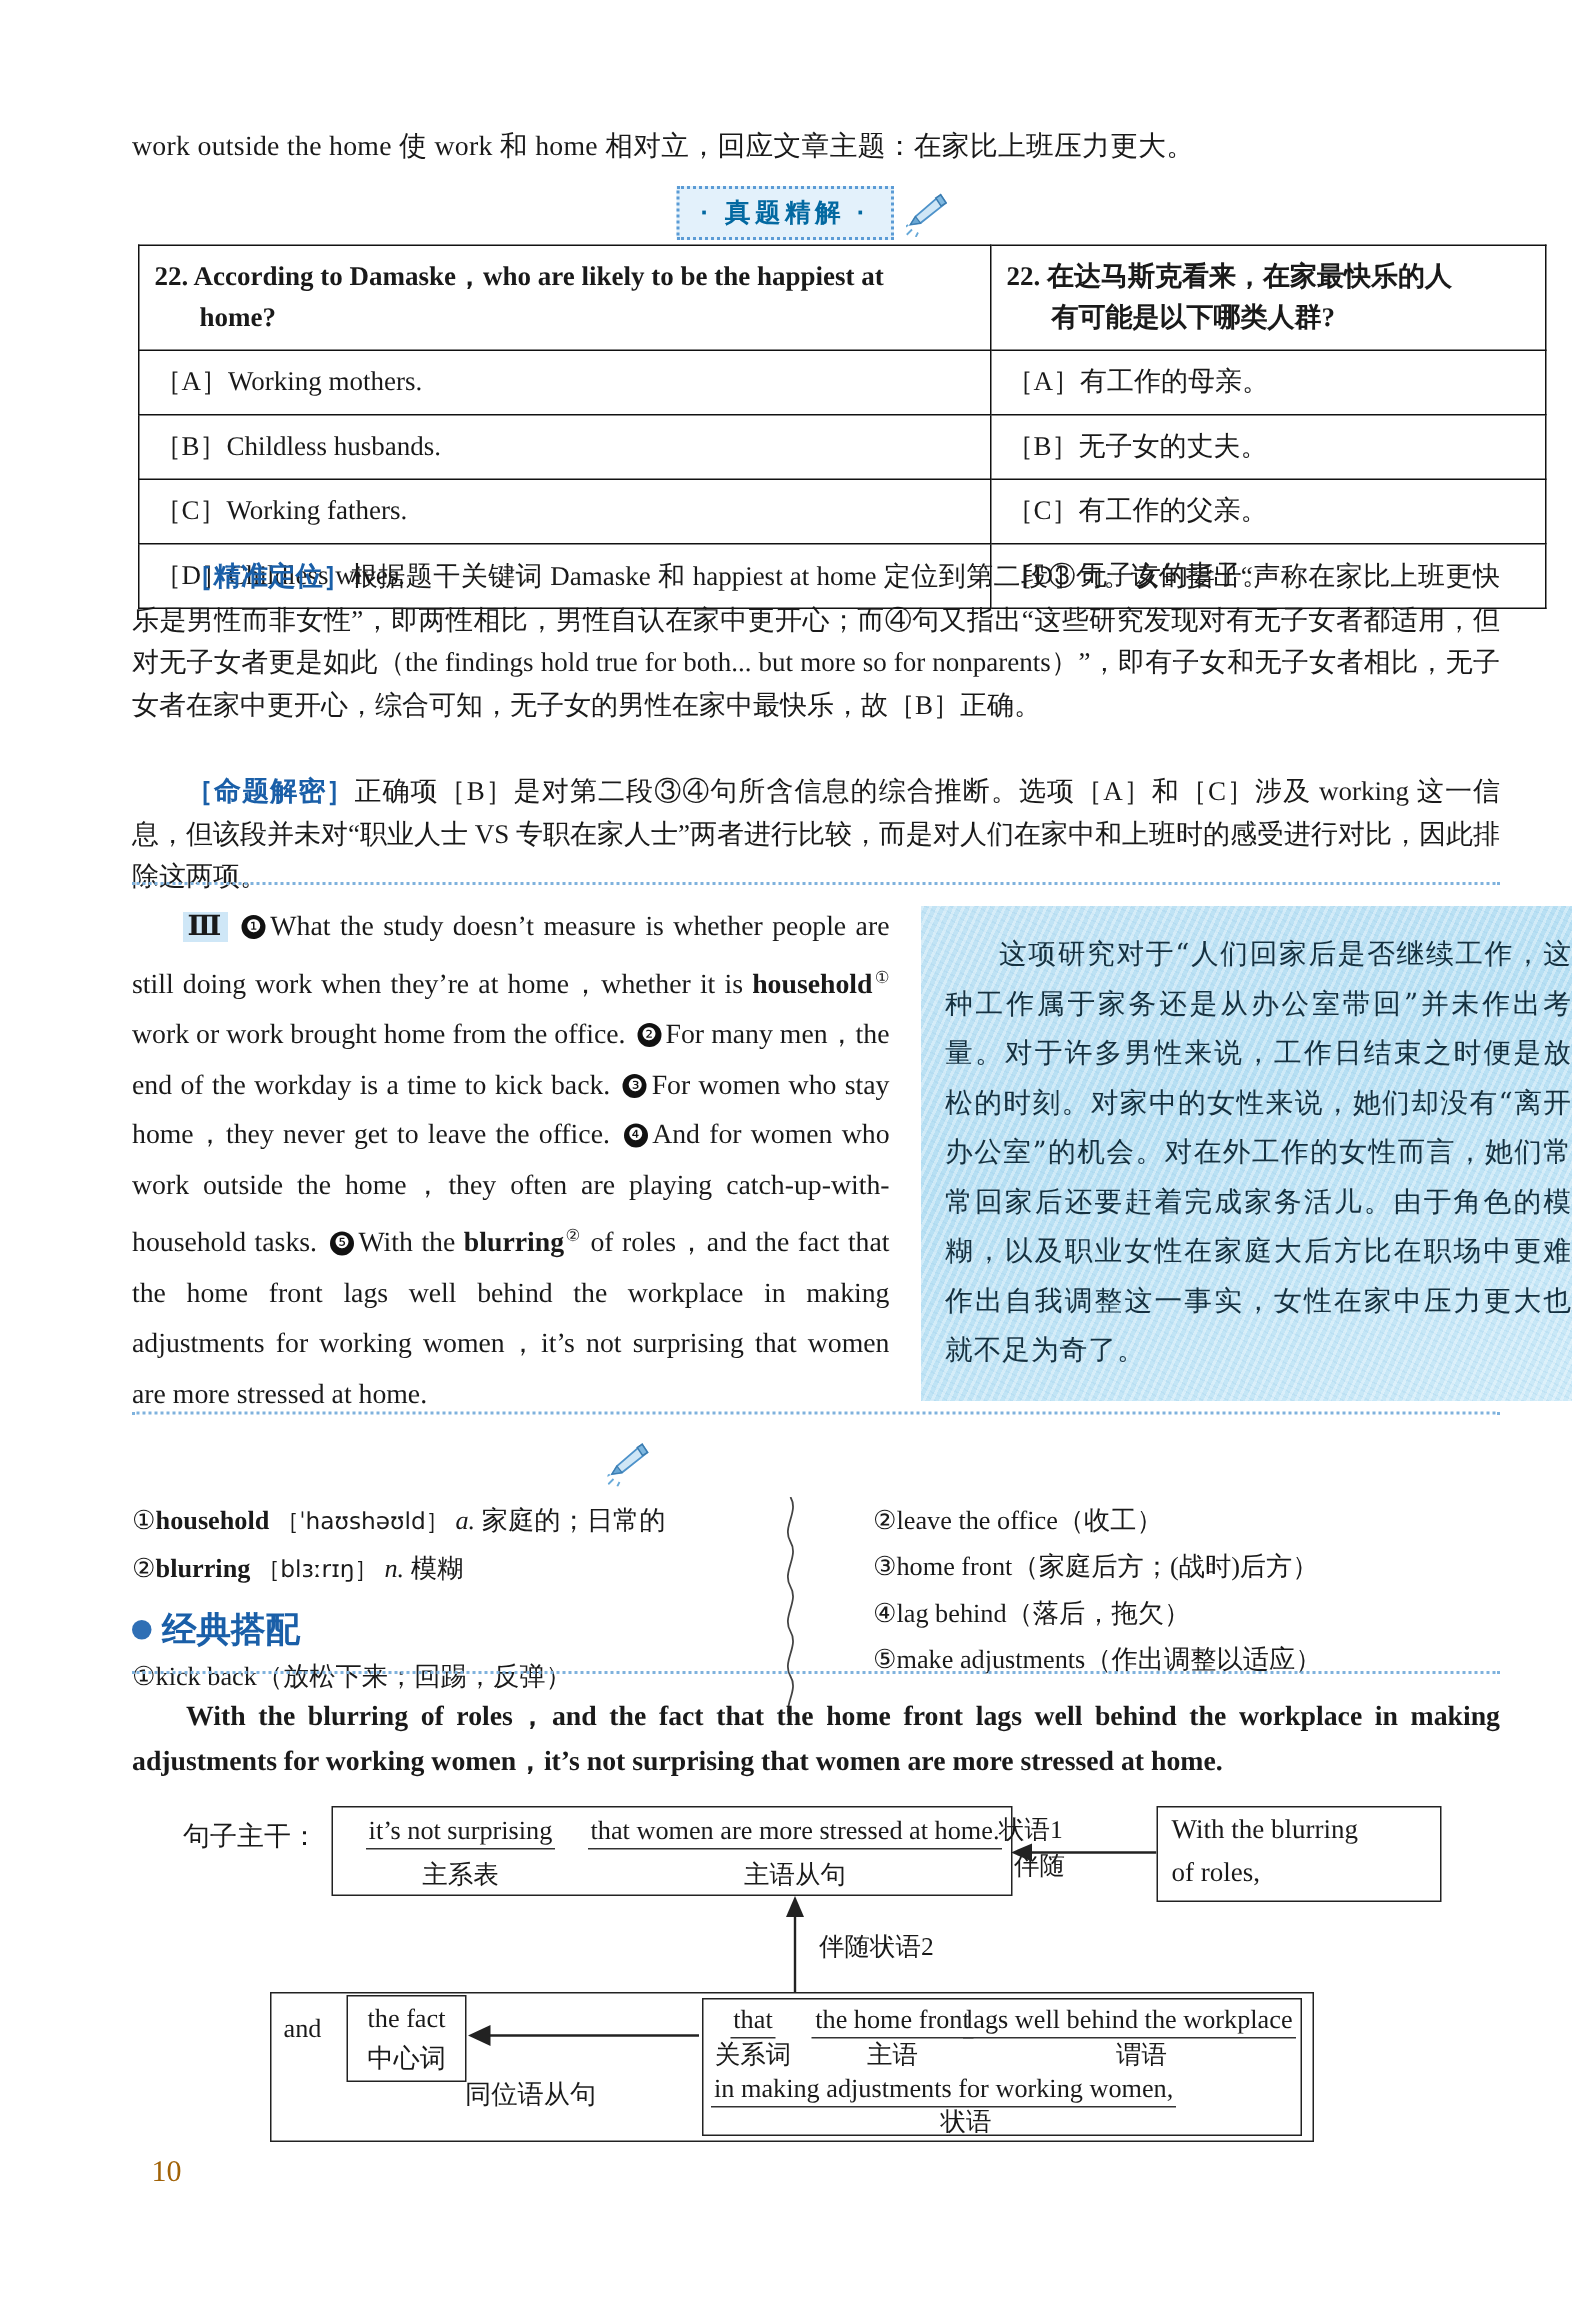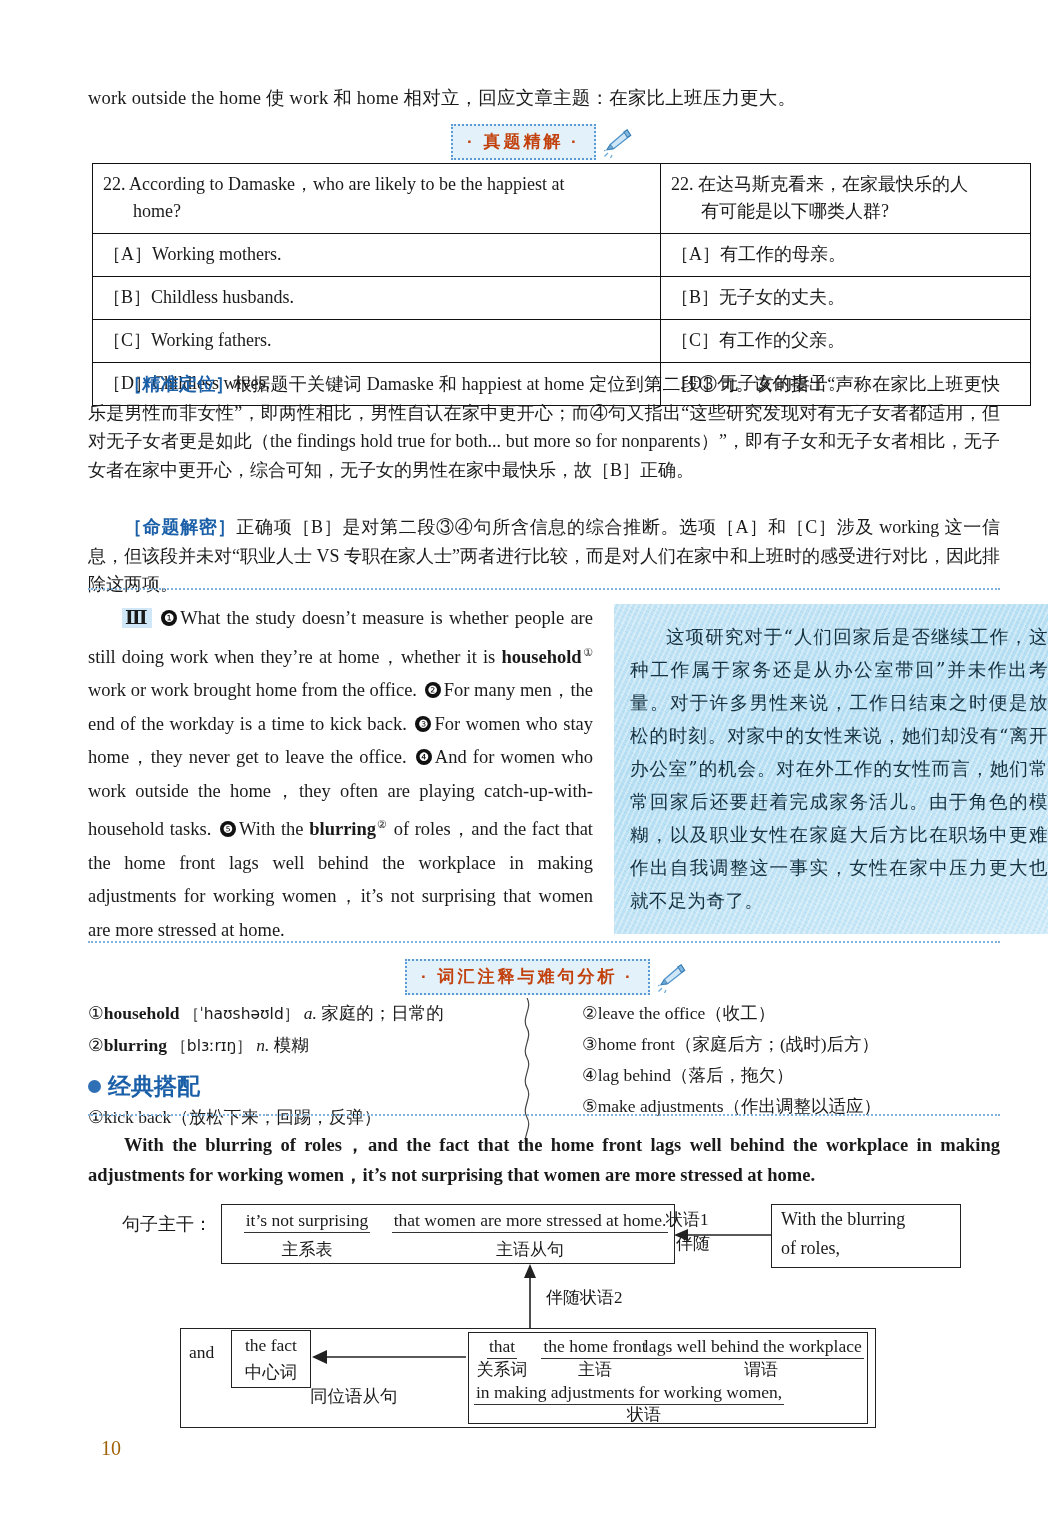--- a/index.html
+++ b/index.html
@@ -34,21 +34,21 @@
   
   .badge-wrap {
     position: absolute;
     display: flex;
     align-items: center;
     gap: 8px;
   }
   .badge {
     border: 2px dotted #5b9bd5;
     background: #e3f1fb;
-    color: #c2410c;
+    color: #0369a1;
     font-family: "Liberation Sans", "DejaVu Sans", sans-serif;
     font-weight: bold;
     font-size: 17px;
     letter-spacing: 3px;
     padding: 4px 14px 5px 14px;
     white-space: nowrap;
   }
   .pencil {
     width: 30px; height: 32px;
     display: block;
@@ -63,21 +63,21 @@
     table-layout: fixed;
   }
   .qa-table td {
     border: 1.5px solid #111;
     padding: 7px 10px 8px 10px;
     vertical-align: top;
     font-size: 18px;
     line-height: 27px;
   }
   .qa-table tr.head td {
-    font-weight: normal;
+    font-weight: bold;
   }
   .qa-table td.en { width: 547px; }
   .qa-table td.zh { width: 349px; }
   .qa-table td p { margin: 0; }
   .qa-table td p.ind { text-indent: 30px; }
 
   
   .explain {
     position: absolute;
     left: 88px;
@@ -319,21 +319,20 @@
     </p>
   </div>
 
   <div class="translation">
     <p>这项研究对于“人们回家后是否继续工作，这种工作属于家务还是从办公室带回”并未作出考量。对于许多男性来说，工作日结束之时便是放松的时刻。对家中的女性来说，她们却没有“离开办公室”的机会。对在外工作的女性而言，她们常常回家后还要赶着完成家务活儿。由于角色的模糊，以及职业女性在家庭大后方比在职场中更难作出自我调整这一事实，女性在家中压力更大也就不足为奇了。</p>
   </div>
 
   <div class="dotrule" style="top:941px;"></div>
 
   <div class="badge-wrap" style="left:405px; top:959px;">
-    <div class="badge">· 词汇注释与难句分析 ·</div>
     <svg class="pencil" viewBox="0 0 30 32">
       <g transform="rotate(18 15 16)">
         <path d="M19 2 L24 6 L12 24 L6 27 L7.5 21 Z" fill="#cfe6f6" stroke="#4d92ca" stroke-width="1.2"></path>
         <path d="M19 2 L24 6 L21.5 9 L16.5 5 Z" fill="#7fb8e0" stroke="#3b7cb0" stroke-width="1"></path>
         <path d="M7.5 21 L12 24 L6 27 Z" fill="#6aa8d6" stroke="#3b7cb0" stroke-width="0.8"></path>
       </g>
       <path d="M4 27 L0.5 30.5 M8 29 L6.5 32 M1.5 24 L-1 25.5" stroke="#68a9d8" stroke-width="1.2" fill="none"></path>
     </svg>
   </div>
 

